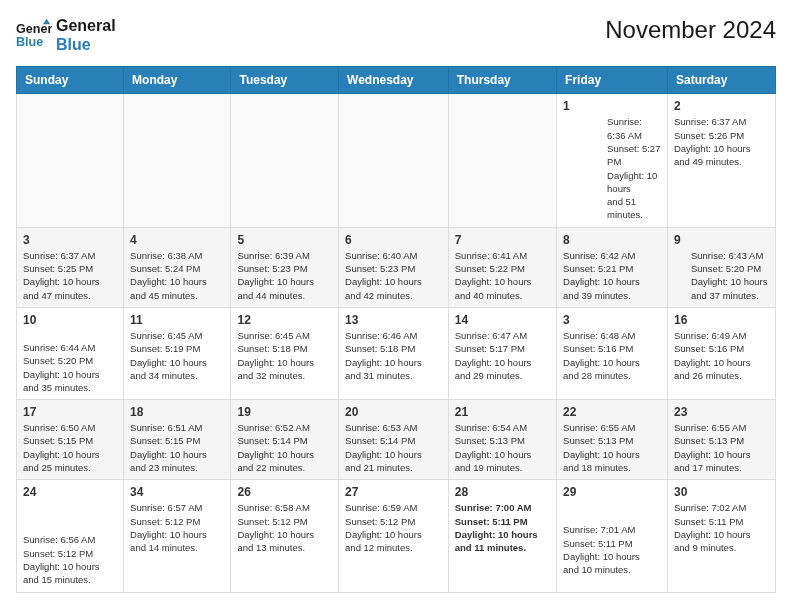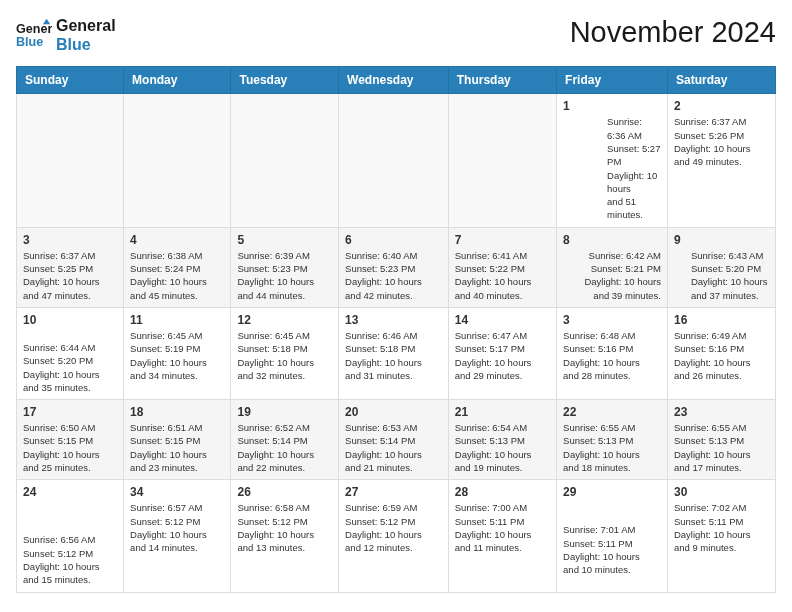--- a/index.html
+++ b/index.html
@@ -22,21 +22,21 @@
     }
     .logo-icon {
       width: 36px;
       height: 36px;
       margin-right: 4px;
     }
     .title-block {
       text-align: right;
     }
     .month-title {
-      font-size: 29px;
+      font-size: 24px;
       font-weight: normal;
       color: #1a1a1a;
     }
     .location {
       font-size: 14px;
       color: #555;
     }
     .calendar {
       width: 100%;
       border-collapse: collapse;
@@ -167,21 +167,21 @@
         </td>
         <td>
           <span class="day-number">7</span>
           <div class="day-info" style="white-space: pre-line;">Sunrise: 6:41 AM
 Sunset: 5:22 PM
 Daylight: 10 hours
 and 40 minutes.</div>
         </td>
         <td>
           <span class="day-number">8</span>
-          <div class="day-info" style="white-space: pre-line; text-align: right;">Sunrise: 6:42 AM
+          <div class="day-info" style="white-space: pre-line;">Sunrise: 6:42 AM
 Sunset: 5:21 PM
 Daylight: 10 hours
 and 39 minutes.</div>
         </td>
         <td>
           <span class="day-number">9</span>
           <div class="day-info" style="white-space: pre-line; margin-left: 17px;">Sunrise: 6:43 AM
 Sunset: 5:20 PM
 Daylight: 10 hours
 and 37 minutes.</div>
@@ -313,21 +313,21 @@
         </td>
         <td>
           <span class="day-number">27</span>
           <div class="day-info" style="white-space: pre-line;">Sunrise: 6:59 AM
 Sunset: 5:12 PM
 Daylight: 10 hours
 and 12 minutes.</div>
         </td>
         <td>
           <span class="day-number">28</span>
-          <div class="day-info" style="white-space: pre-line;">Sunrise: 7:00 AM
+          <div class="day-info" style="white-space: pre-line; font-weight: bold;">Sunrise: 7:00 AM
 Sunset: 5:11 PM
 Daylight: 10 hours
 and 11 minutes.</div>
         </td>
         <td>
           <span class="day-number">29</span>
           <div class="day-info" style="white-space: pre-line; margin-top: 24px;">Sunrise: 7:01 AM
 Sunset: 5:11 PM
 Daylight: 10 hours
 and 10 minutes.</div>

